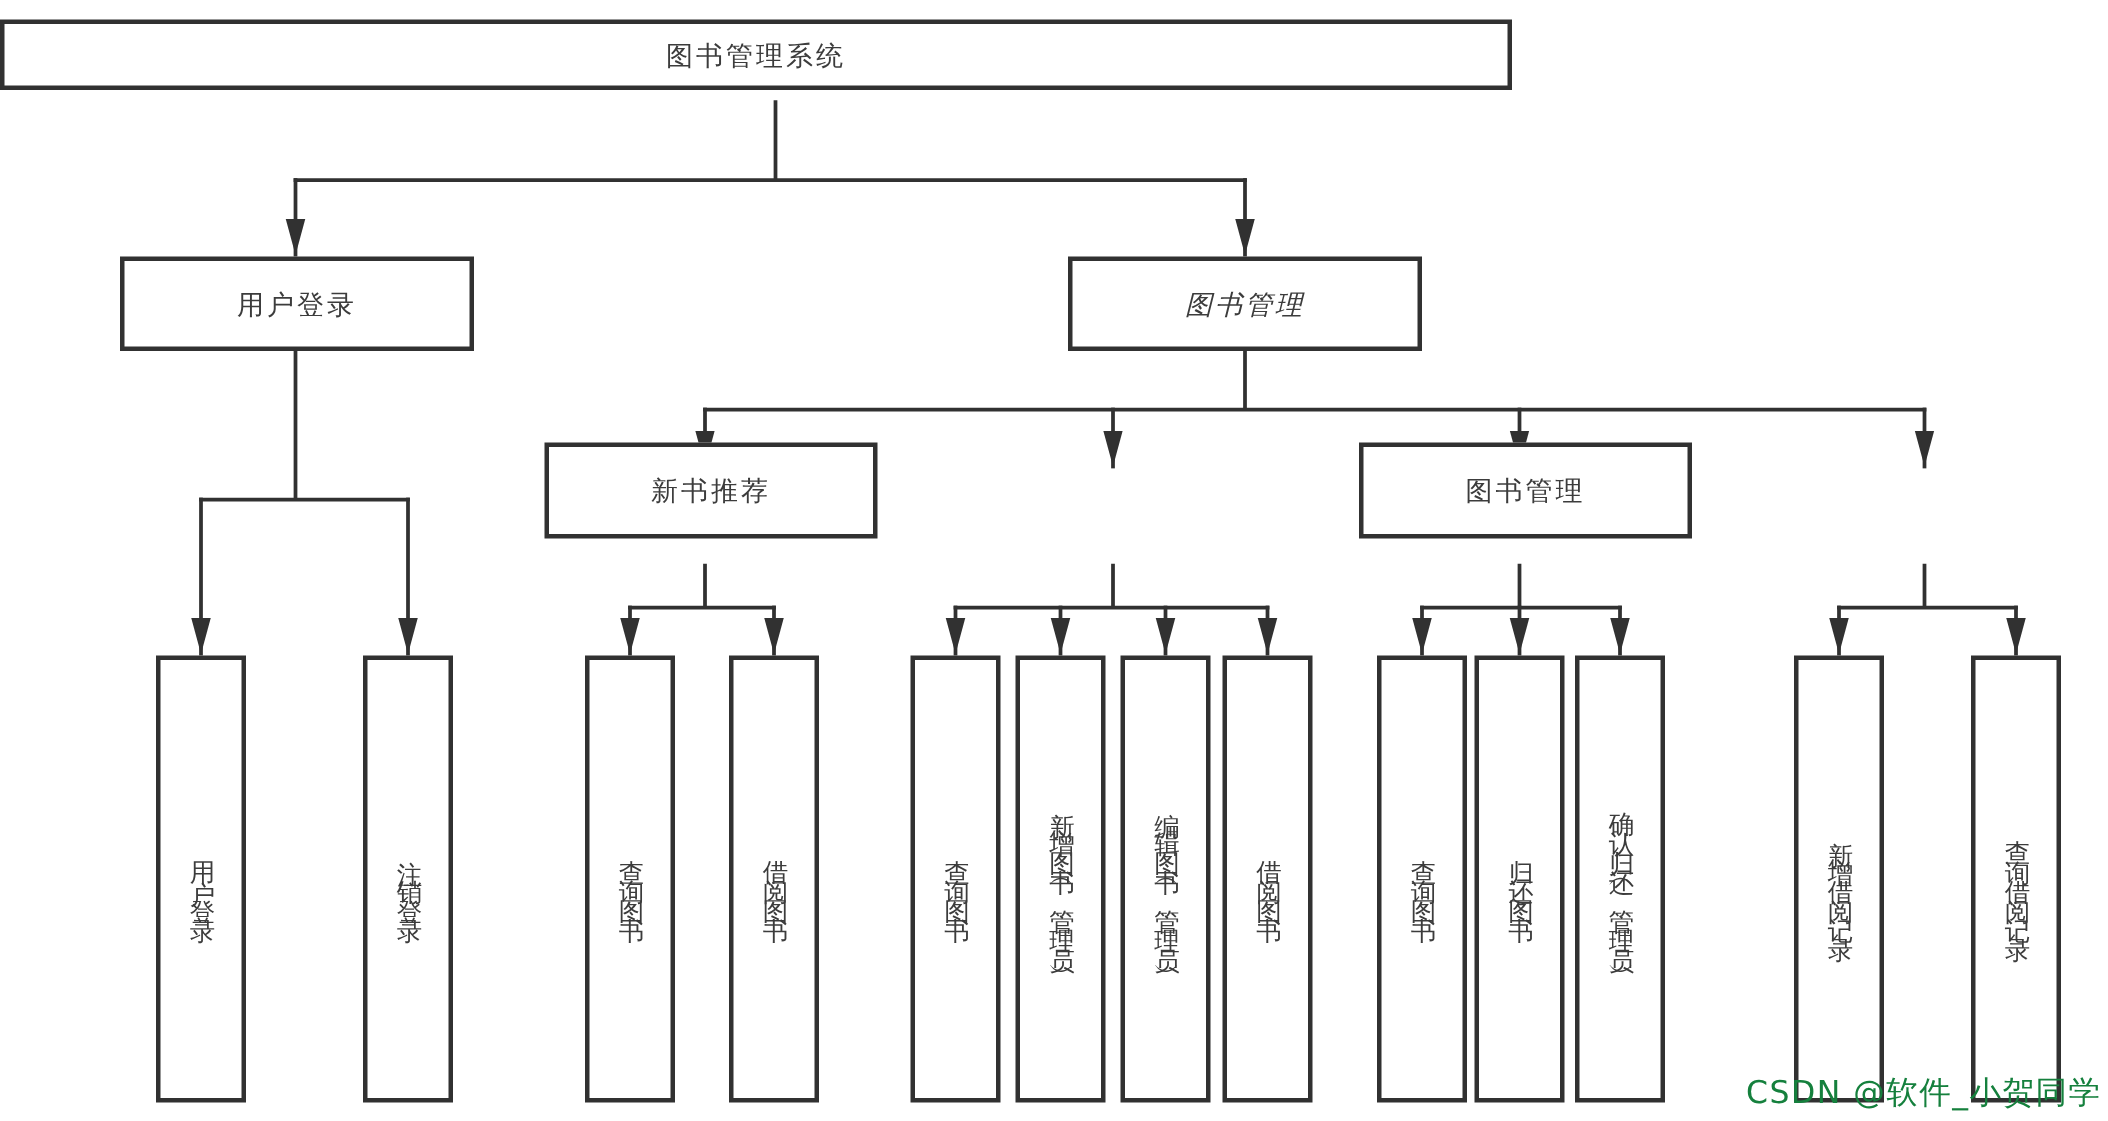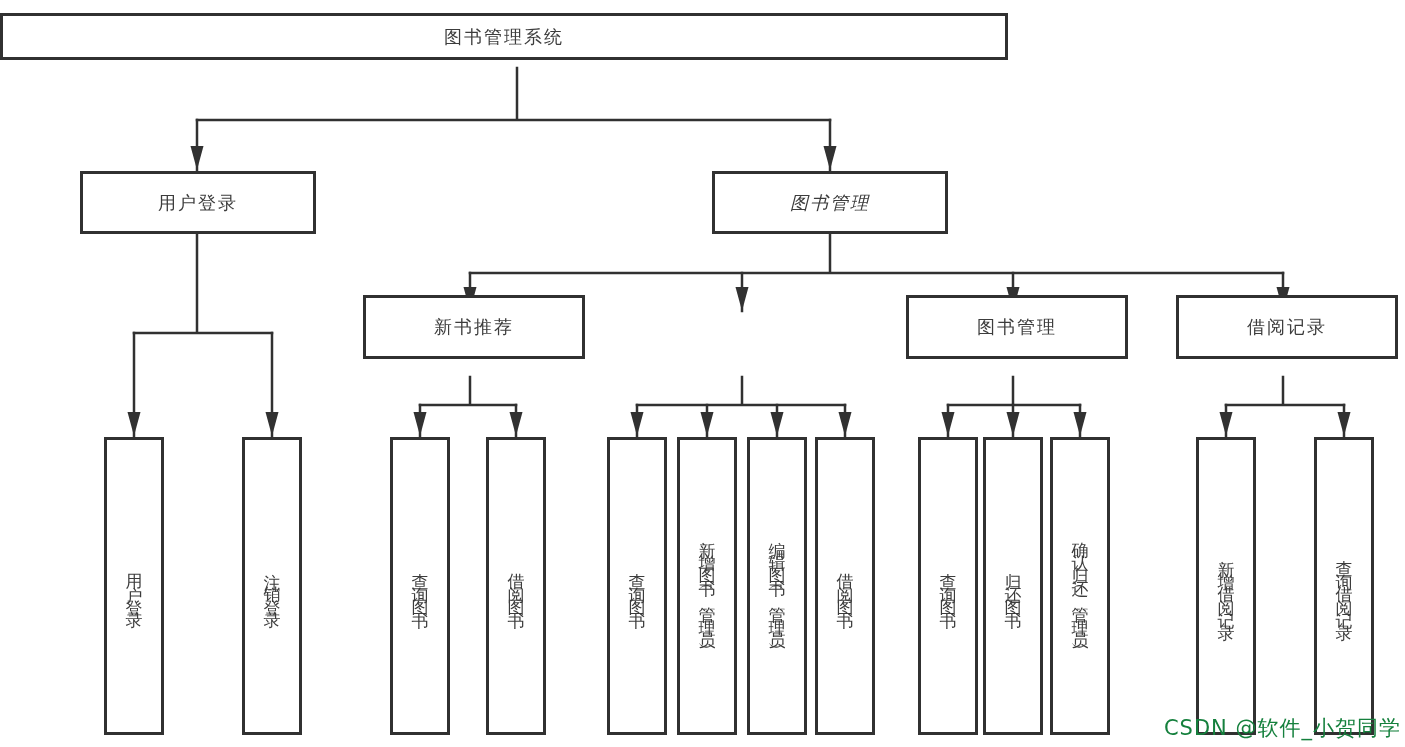--- a/index.html
+++ b/index.html
@@ -117,21 +117,20 @@
     </g>
   </svg>
 
   <div class="node root">图书管理系统</div>
 
   <div class="node lvl1a">用户登录</div>
   <div class="node lvl1b">图书管理</div>
 
   <div class="node lvl2" style="left:363px">新书推荐</div>
   <div class="node lvl2" style="left:906px">图书管理</div>
-  <div class="node lvl2" style="left:1176px">借阅记录</div>
 
   <div class="node leaf" style="left:104px">
     <span class="vtext">用户登录</span>
   </div>
   <div class="node leaf" style="left:242px">
     <span class="vtext">注销登录</span>
   </div>
 
   <div class="node leaf" style="left:390px">
     <span class="vtext">查询图书</span>

